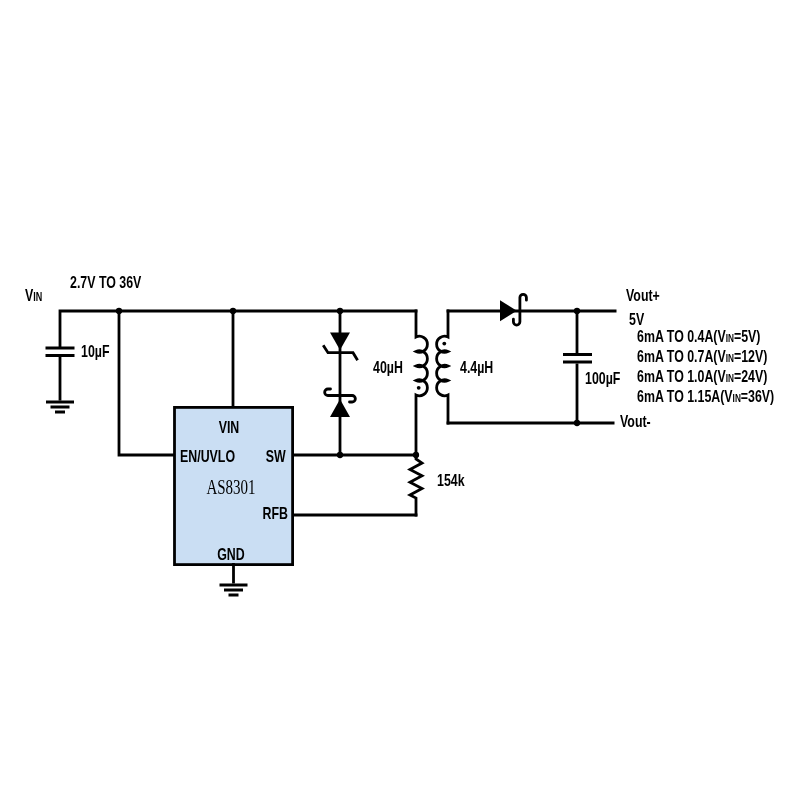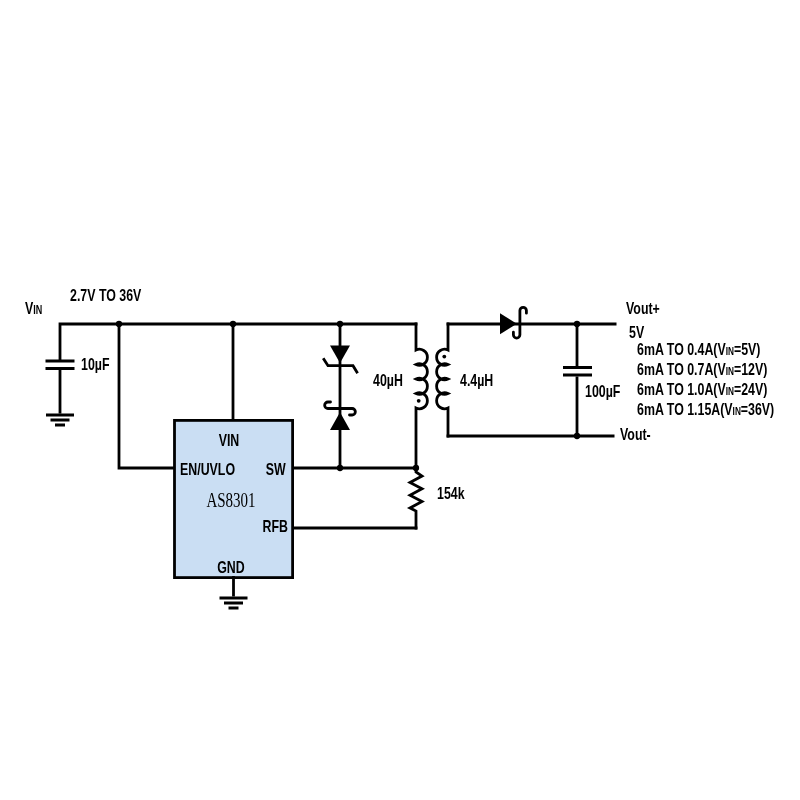--- a/index.html
+++ b/index.html
@@ -1,18 +1,18 @@
 <!DOCTYPE html>
 <html><head>
 <meta charset="utf-8">
 <style>
   html,body { margin:0; padding:0; background:#ffffff; }
   #canvas {
     position:relative; width:800px; height:788px; background:#ffffff;
-    font-family:"Liberation Sans", sans-serif; overflow:hidden;margin-top:13px;
+    font-family:"Liberation Sans", sans-serif; overflow:hidden;
   }
   #circuit-svg { position:absolute; left:0; top:0; }
   .lbl {
     position:absolute; color:#000; font-family:"Liberation Sans", sans-serif;
     font-weight:bold; font-size:16.5px; line-height:1; white-space:nowrap;
     transform:scaleX(0.75); transform-origin:left top;
   }
   .lbl.center { width:160px; text-align:center; transform-origin:center top; }
   .lbl.right  { text-align:right; transform-origin:right top; }
   .lbl .sub   { font-size:11px; font-weight:bold; }

